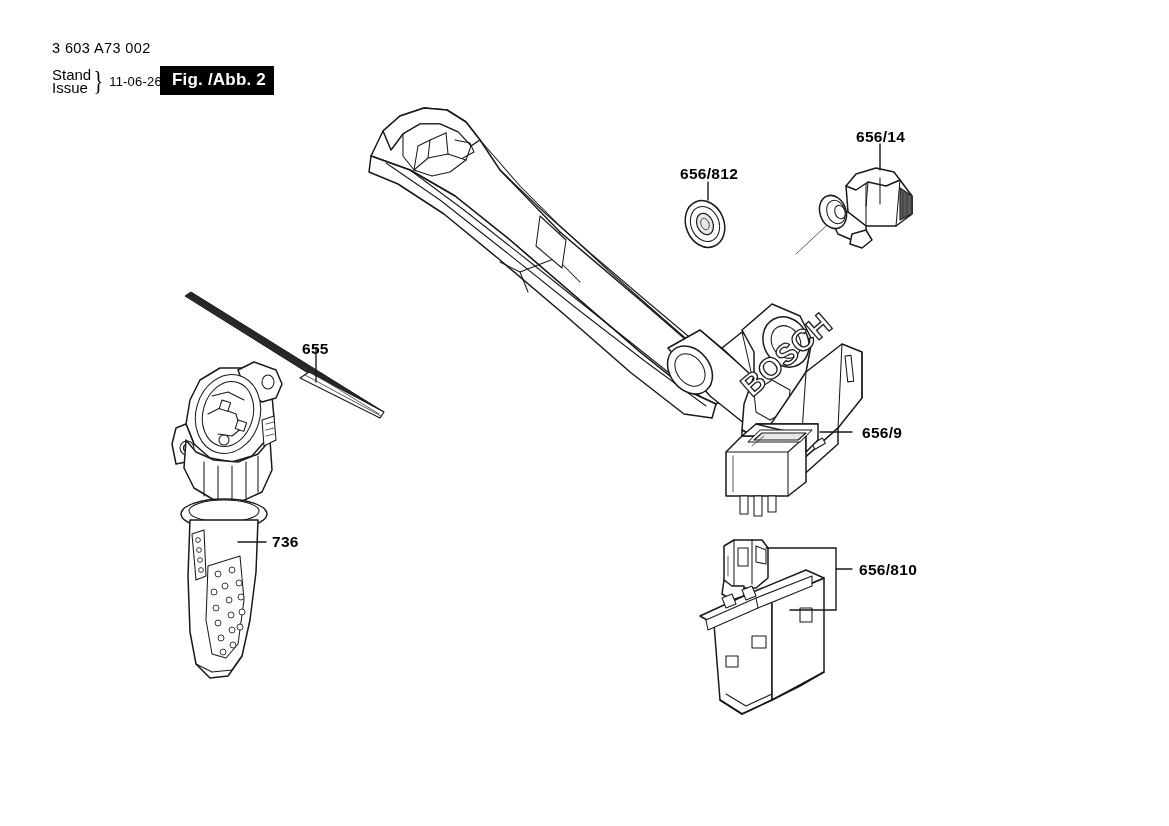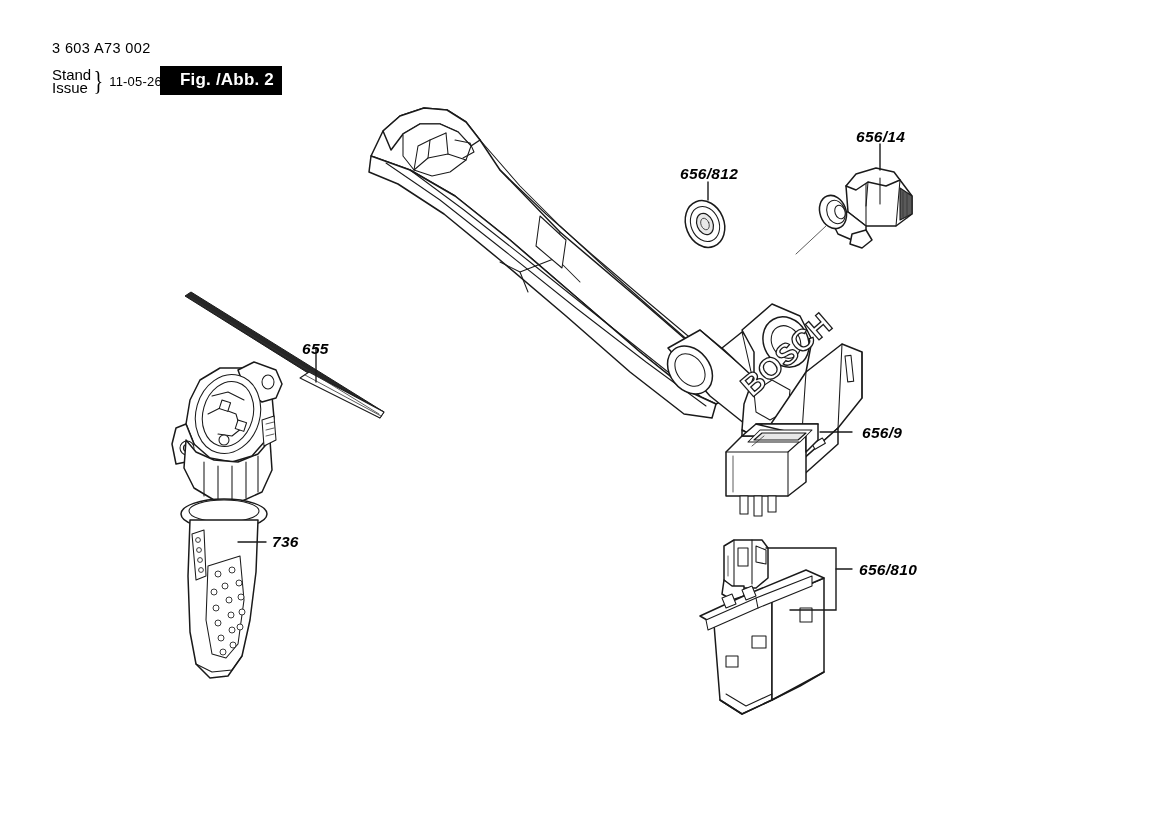--- a/index.html
+++ b/index.html
@@ -65,33 +65,32 @@
     white-space: nowrap;
   }
   #fig-badge {
     position: absolute;
     left: 108px;
     top: 26px;
     background: #000000;
     color: #ffffff;
     font-size: 17px;
     font-weight: bold;
-    padding: 4px 8px 5px 20px;
+    padding: 4px 8px 5px 12px;
     letter-spacing: 0.2px;
     white-space: nowrap;
   }
 
   
   .callout {
     position: absolute;
     font-size: 15.5px;
     font-weight: bold;
     letter-spacing: 0.3px;
     white-space: nowrap;
-    font-style: italic;
   }
 
   
   #footer-block {
     position: absolute;
     left: 985px;
     top: 725px;
     font-size: 12.5px;
     line-height: 15.2px;
     white-space: nowrap;
@@ -121,21 +120,21 @@
 
   <div id="header-block">
     <div id="doc-number">3 603 A73 002</div>
 
     <div id="revision-row">
       <div id="revision-labels">
         <span>Stand</span>
         <span>Issue</span>
       </div>
       <div id="brace-glyph">}</div>
-      <div id="revision-date">11-05-26</div>
+      <div id="revision-date">11-06-26</div>
     </div>
 
     <div id="fig-badge">Fig. /Abb. 2</div>
   </div>
 
   <svg id="drawing" width="1169" height="826" viewBox="0 0 1169 826">
 
     <g>
 
       <path class="fl-w" d="M371 156 L383 131 L400 116 L424 108 L447 110 L466 122

